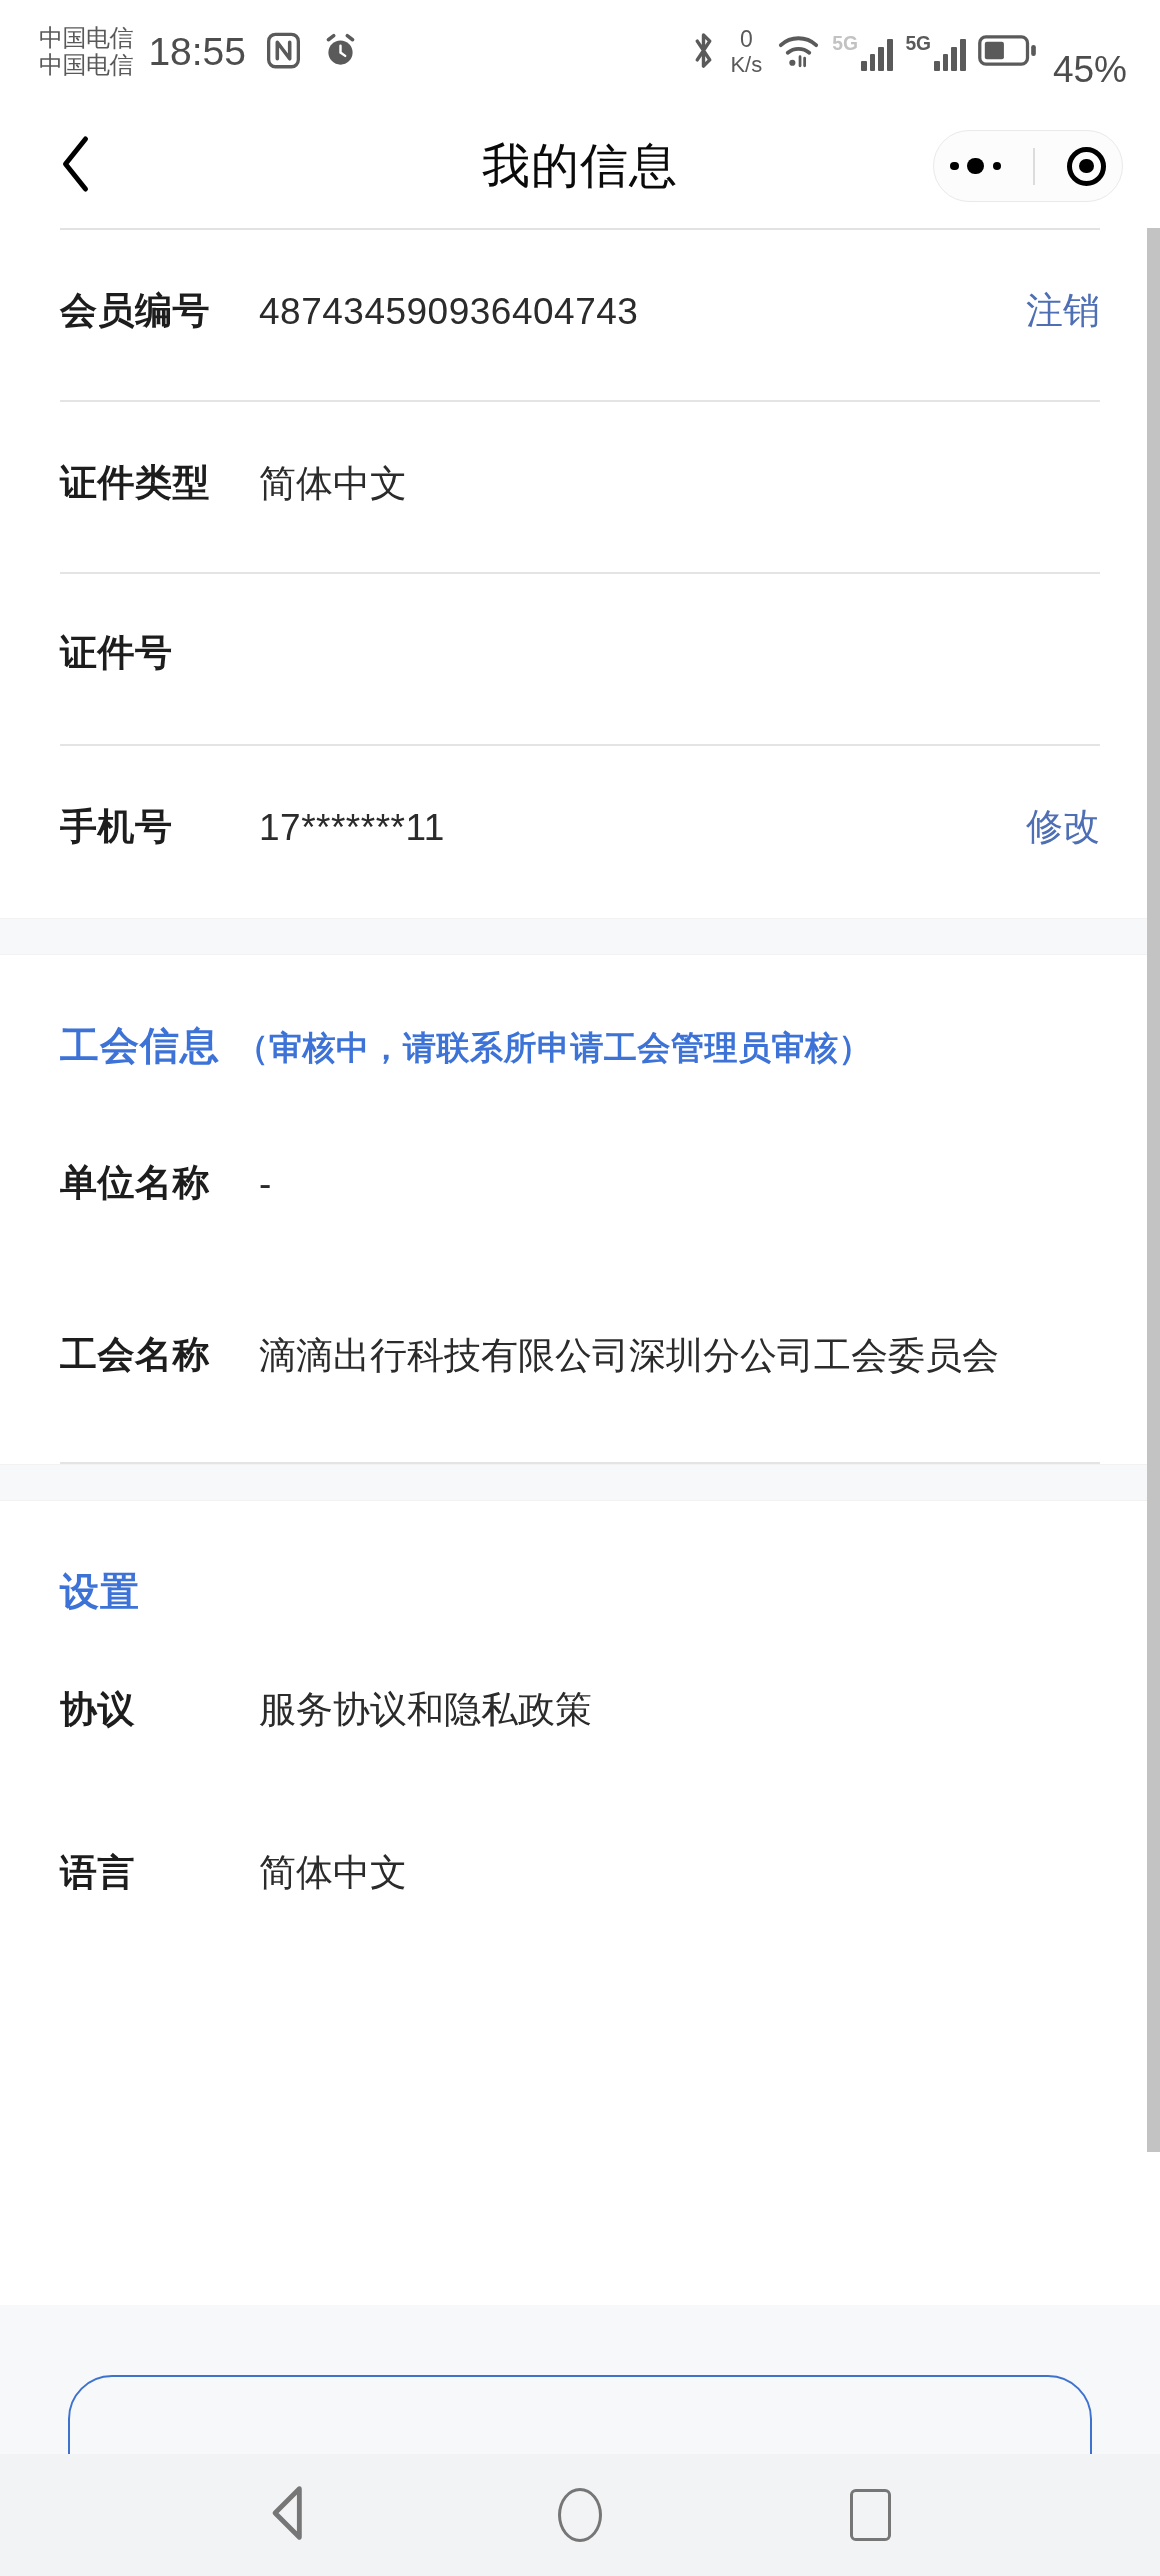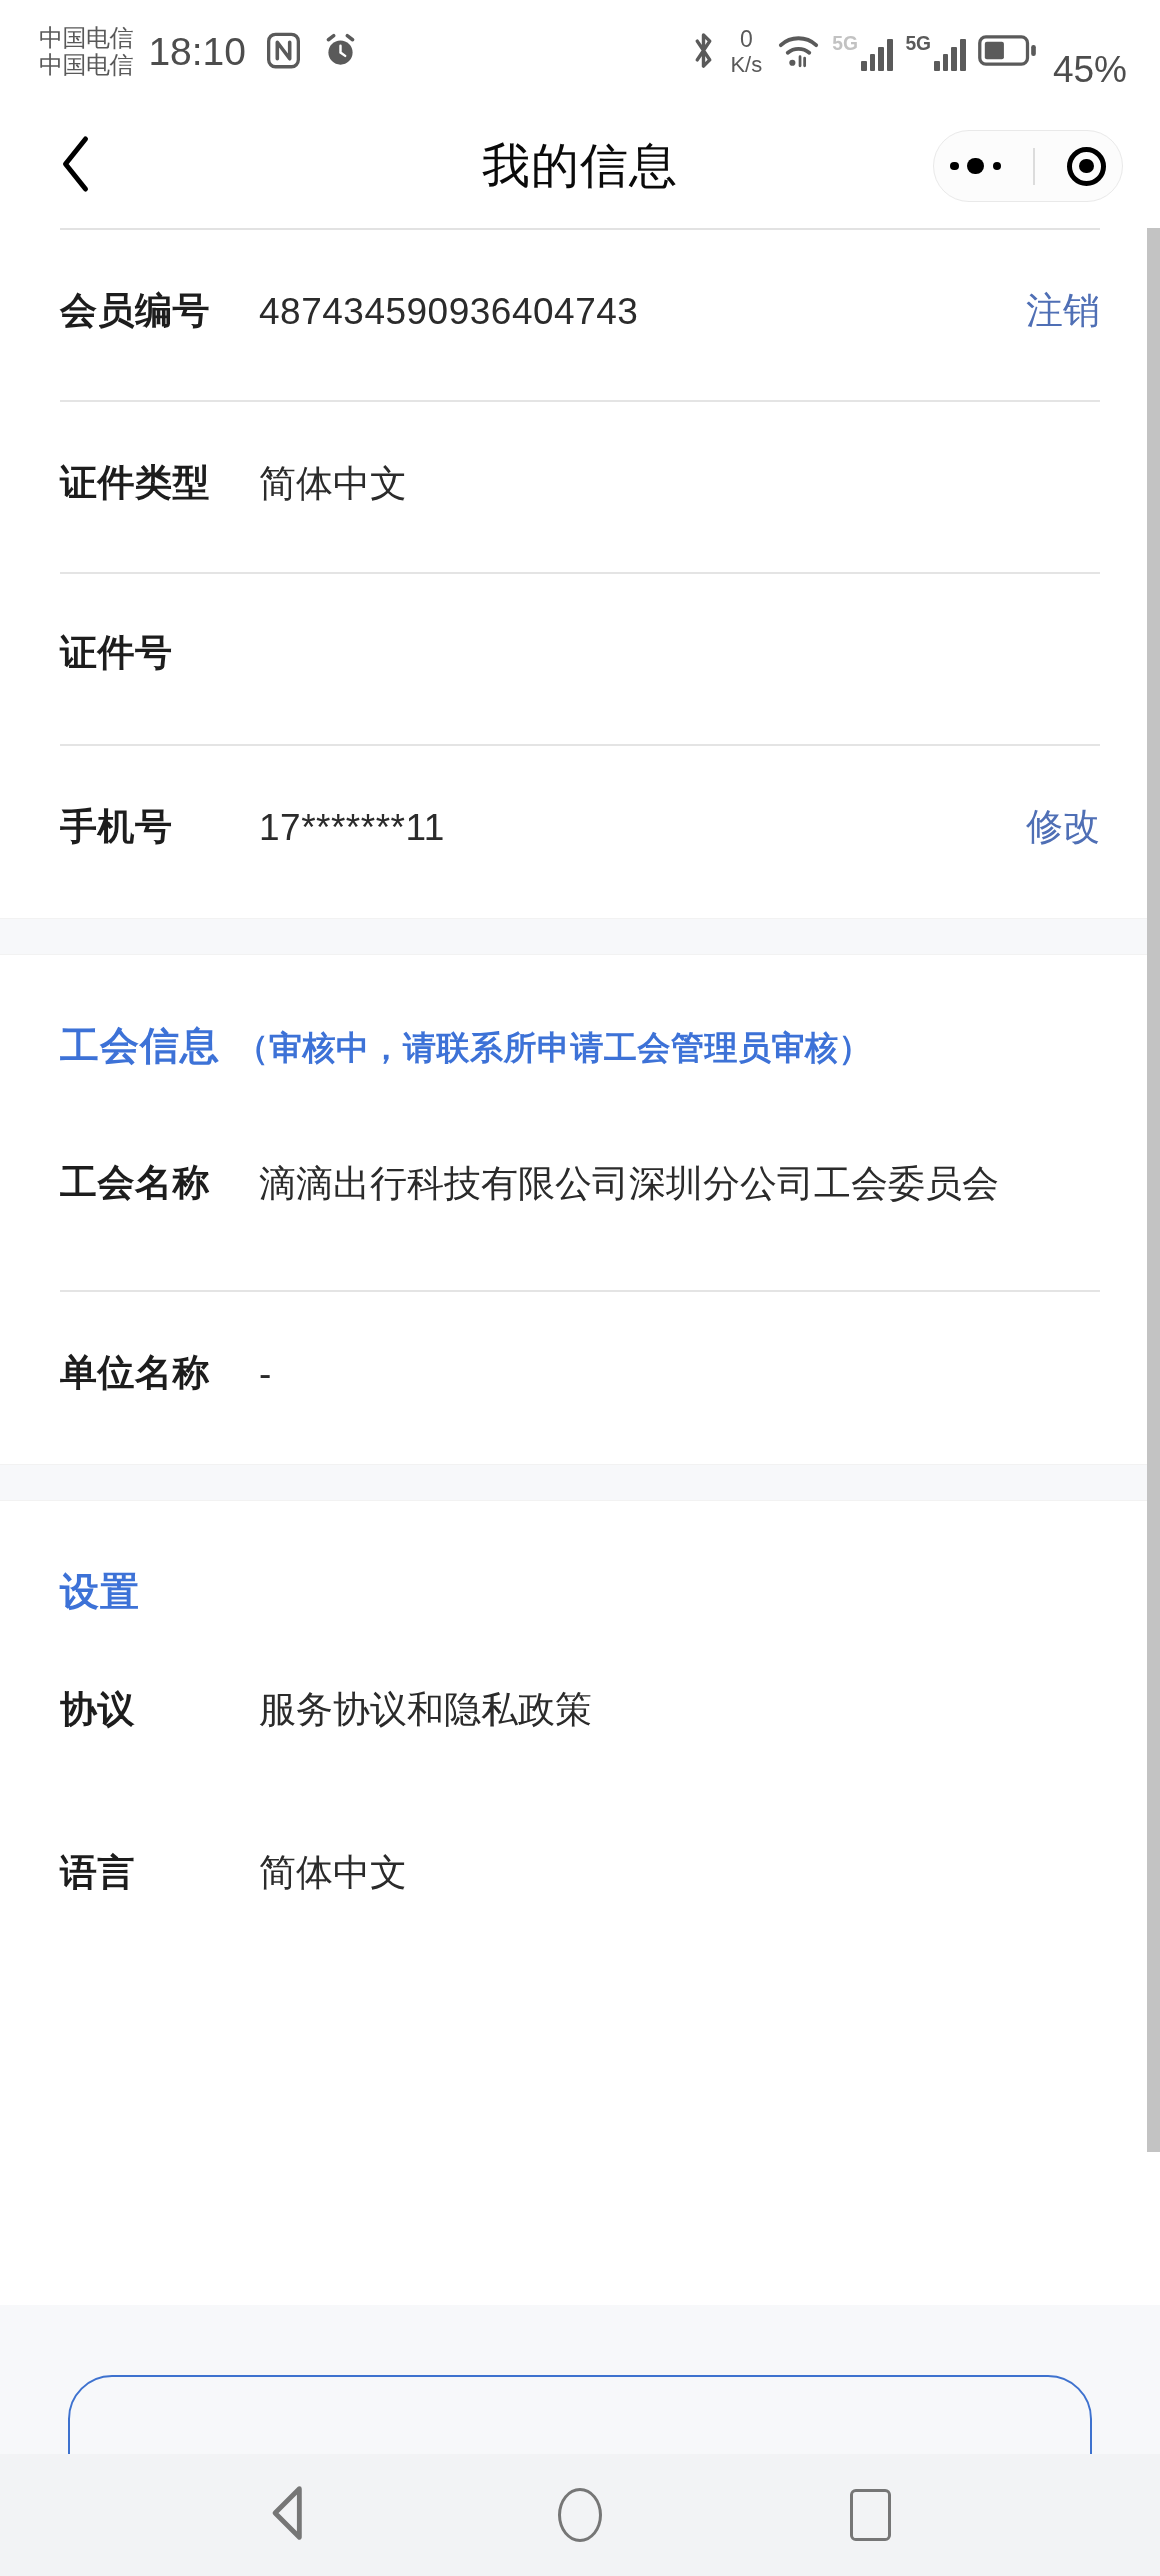--- a/index.html
+++ b/index.html
@@ -309,21 +309,21 @@
 <body>
 
 <div class="phone">
 
   <div class="status-bar">
     <div class="status-left">
       <div class="carrier-stack">
         <span>中国电信</span>
         <span>中国电信</span>
       </div>
-      <span class="clock">18:10</span>
+      <span class="clock">18:55</span>
       <span class="nfc-icon">
         <svg width="33" height="37" viewBox="0 0 24 26">
           <rect x="1.2" y="1.2" width="21.6" height="23.6" rx="5" fill="none" stroke="#5a5a5a" stroke-width="2.4"></rect>
           <path d="M7.5 19 L7.5 7 L16.5 19 L16.5 7" fill="none" stroke="#5a5a5a" stroke-width="2.6" stroke-linecap="round" stroke-linejoin="round"></path>
         </svg>
       </span>
       <span class="alarm-icon">
         <svg width="35" height="37" viewBox="0 0 26 26">
           <circle cx="13" cy="14.5" r="9" fill="#5a5a5a"></circle>
           <path d="M4 5 L8 2 M22 5 L18 2" stroke="#5a5a5a" stroke-width="2.6" stroke-linecap="round"></path>
@@ -436,31 +436,31 @@
     </div>
 
     <div class="gap"></div>
 
     <div class="section">
       <div class="sec-head">
         <span class="sec-title">工会信息</span>
         <span class="sec-note">（审核中，请联系所申请工会管理员审核）</span>
       </div>
 
+      <div class="row">
+        <div class="row-inner">
+          <div class="row-label">单位名称</div>
+          <div class="row-value">-</div>
+        </div>
+      </div>
+
       <div class="row row-divider tall">
         <div class="row-inner">
           <div class="row-label">工会名称</div>
           <div class="row-value">滴滴出行科技有限公司深圳分公司工会委员会</div>
-        </div>
-      </div>
-
-      <div class="row">
-        <div class="row-inner">
-          <div class="row-label">单位名称</div>
-          <div class="row-value">-</div>
         </div>
       </div>
     </div>
 
     <div class="gap"></div>
 
     <div class="section">
       <div class="sec-head plain">
         <span class="sec-title">设置</span>
       </div>

